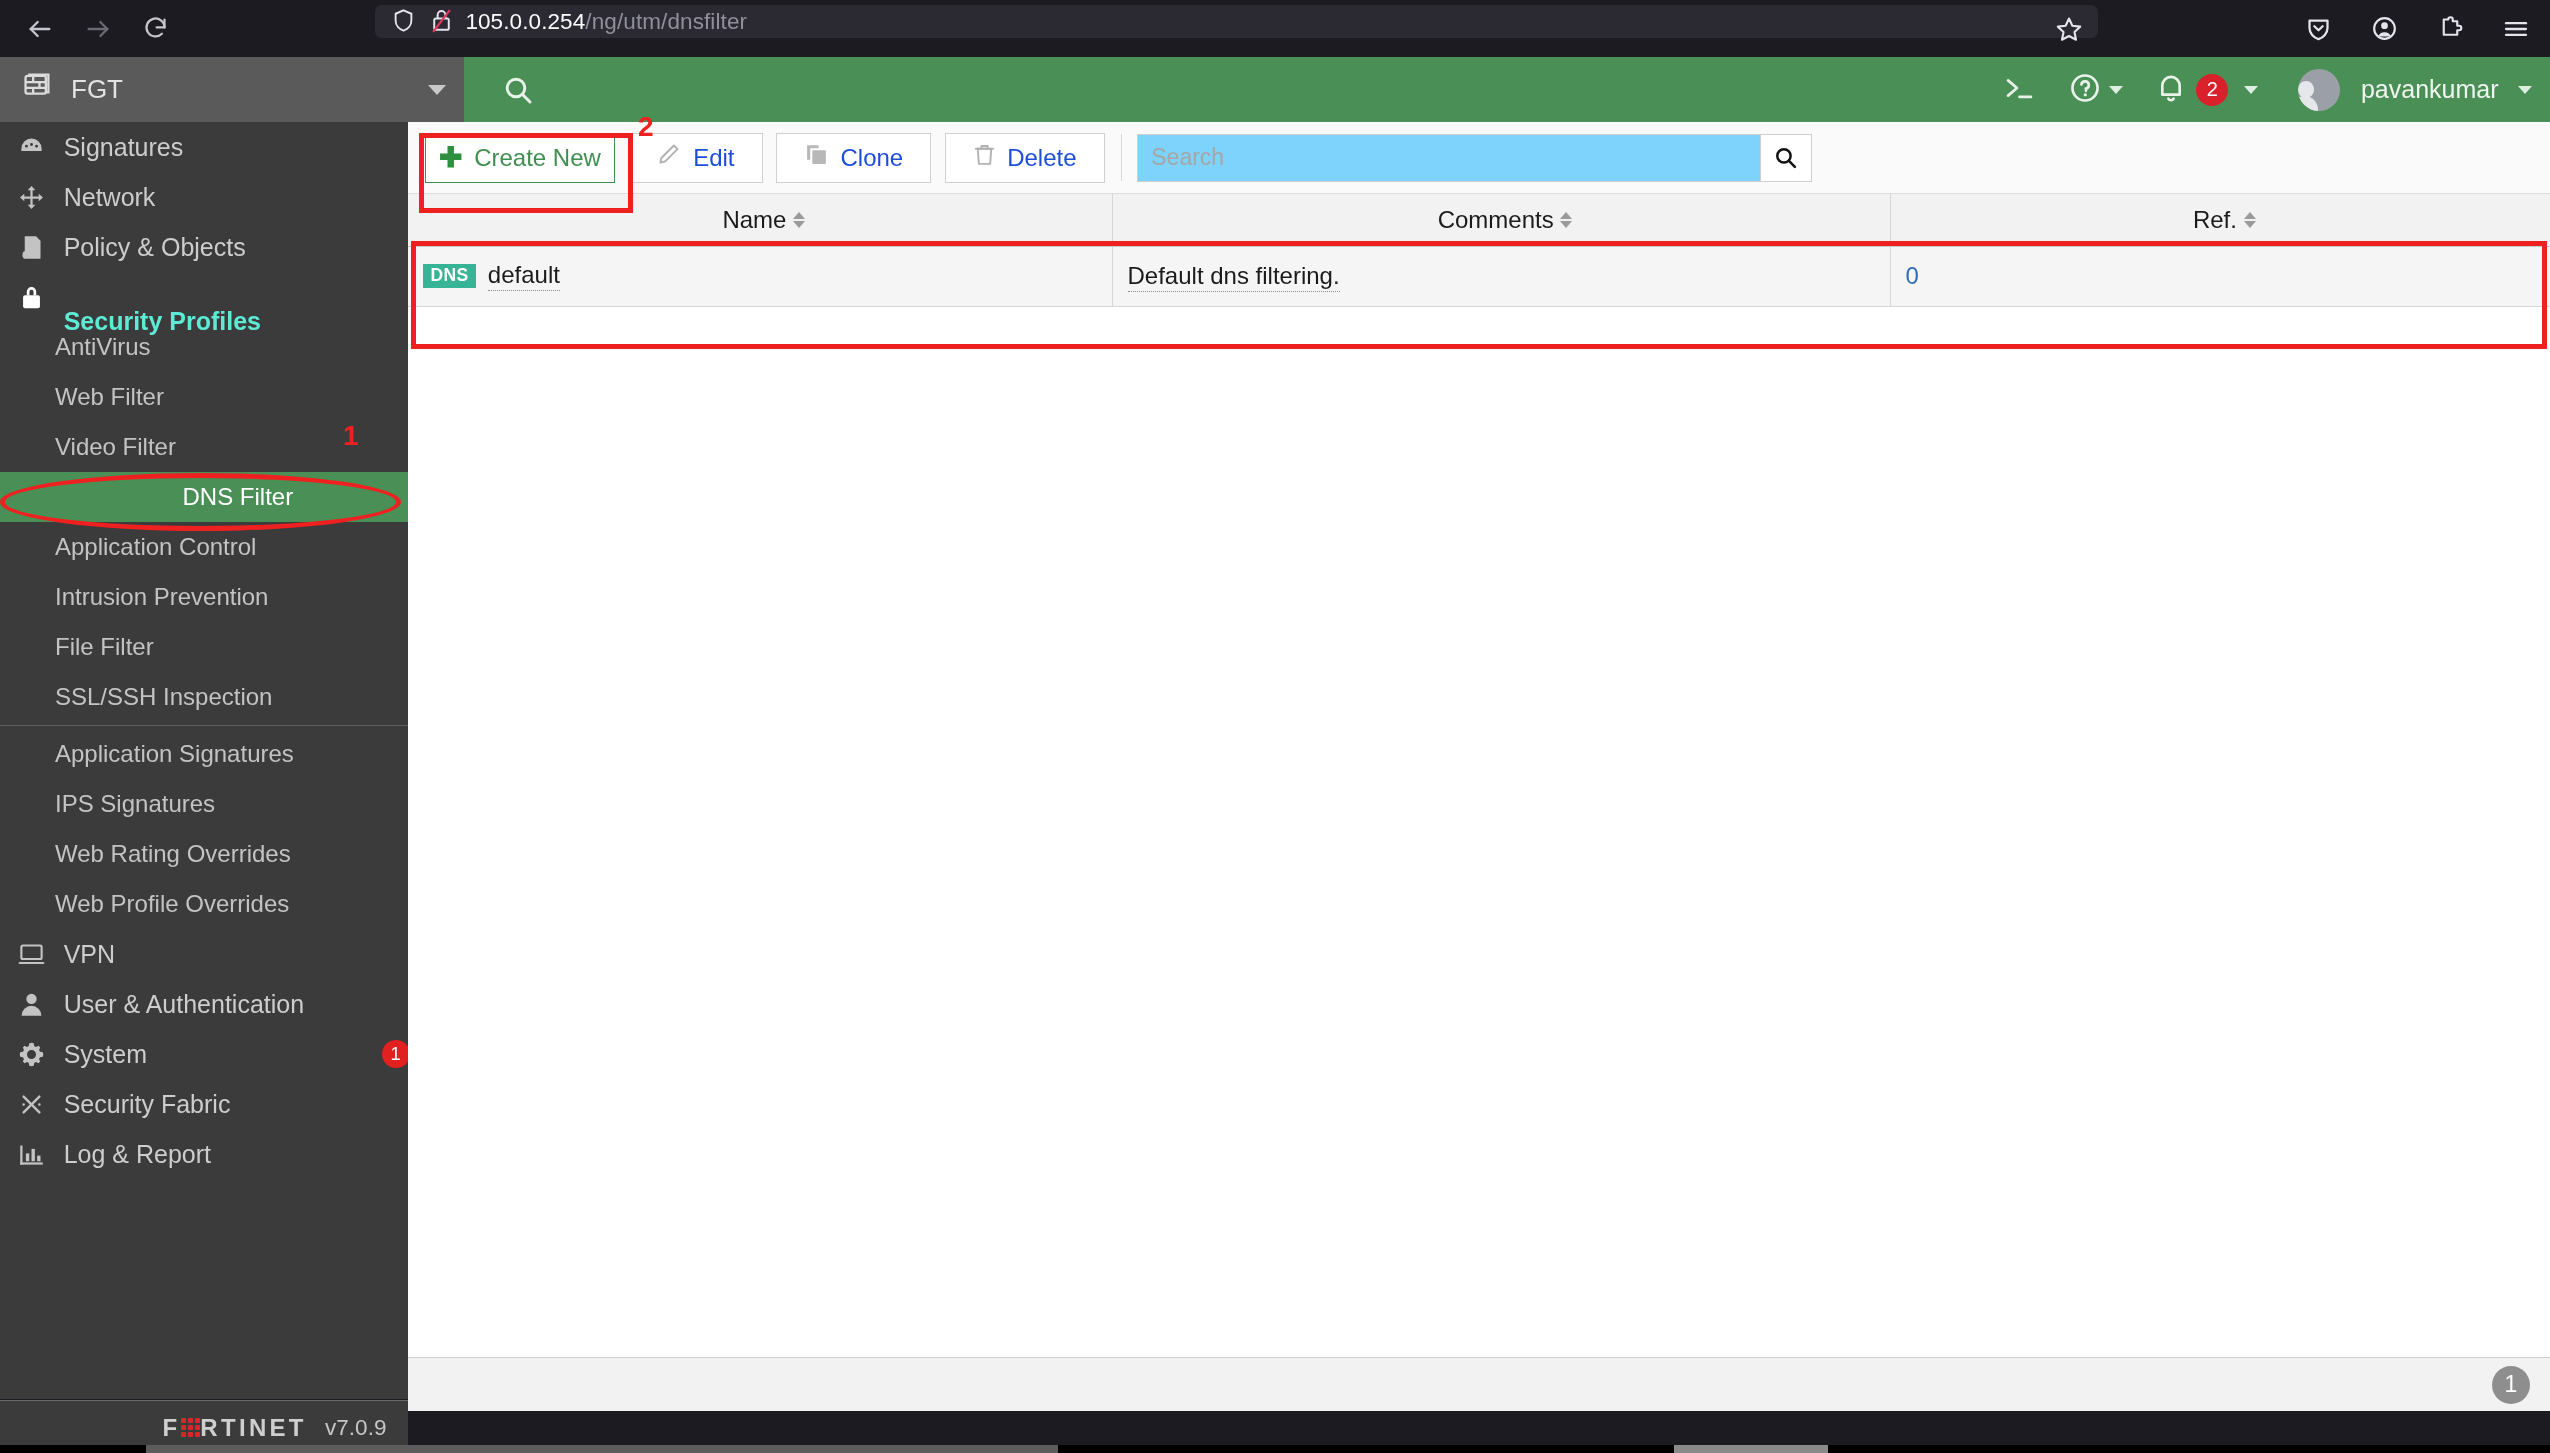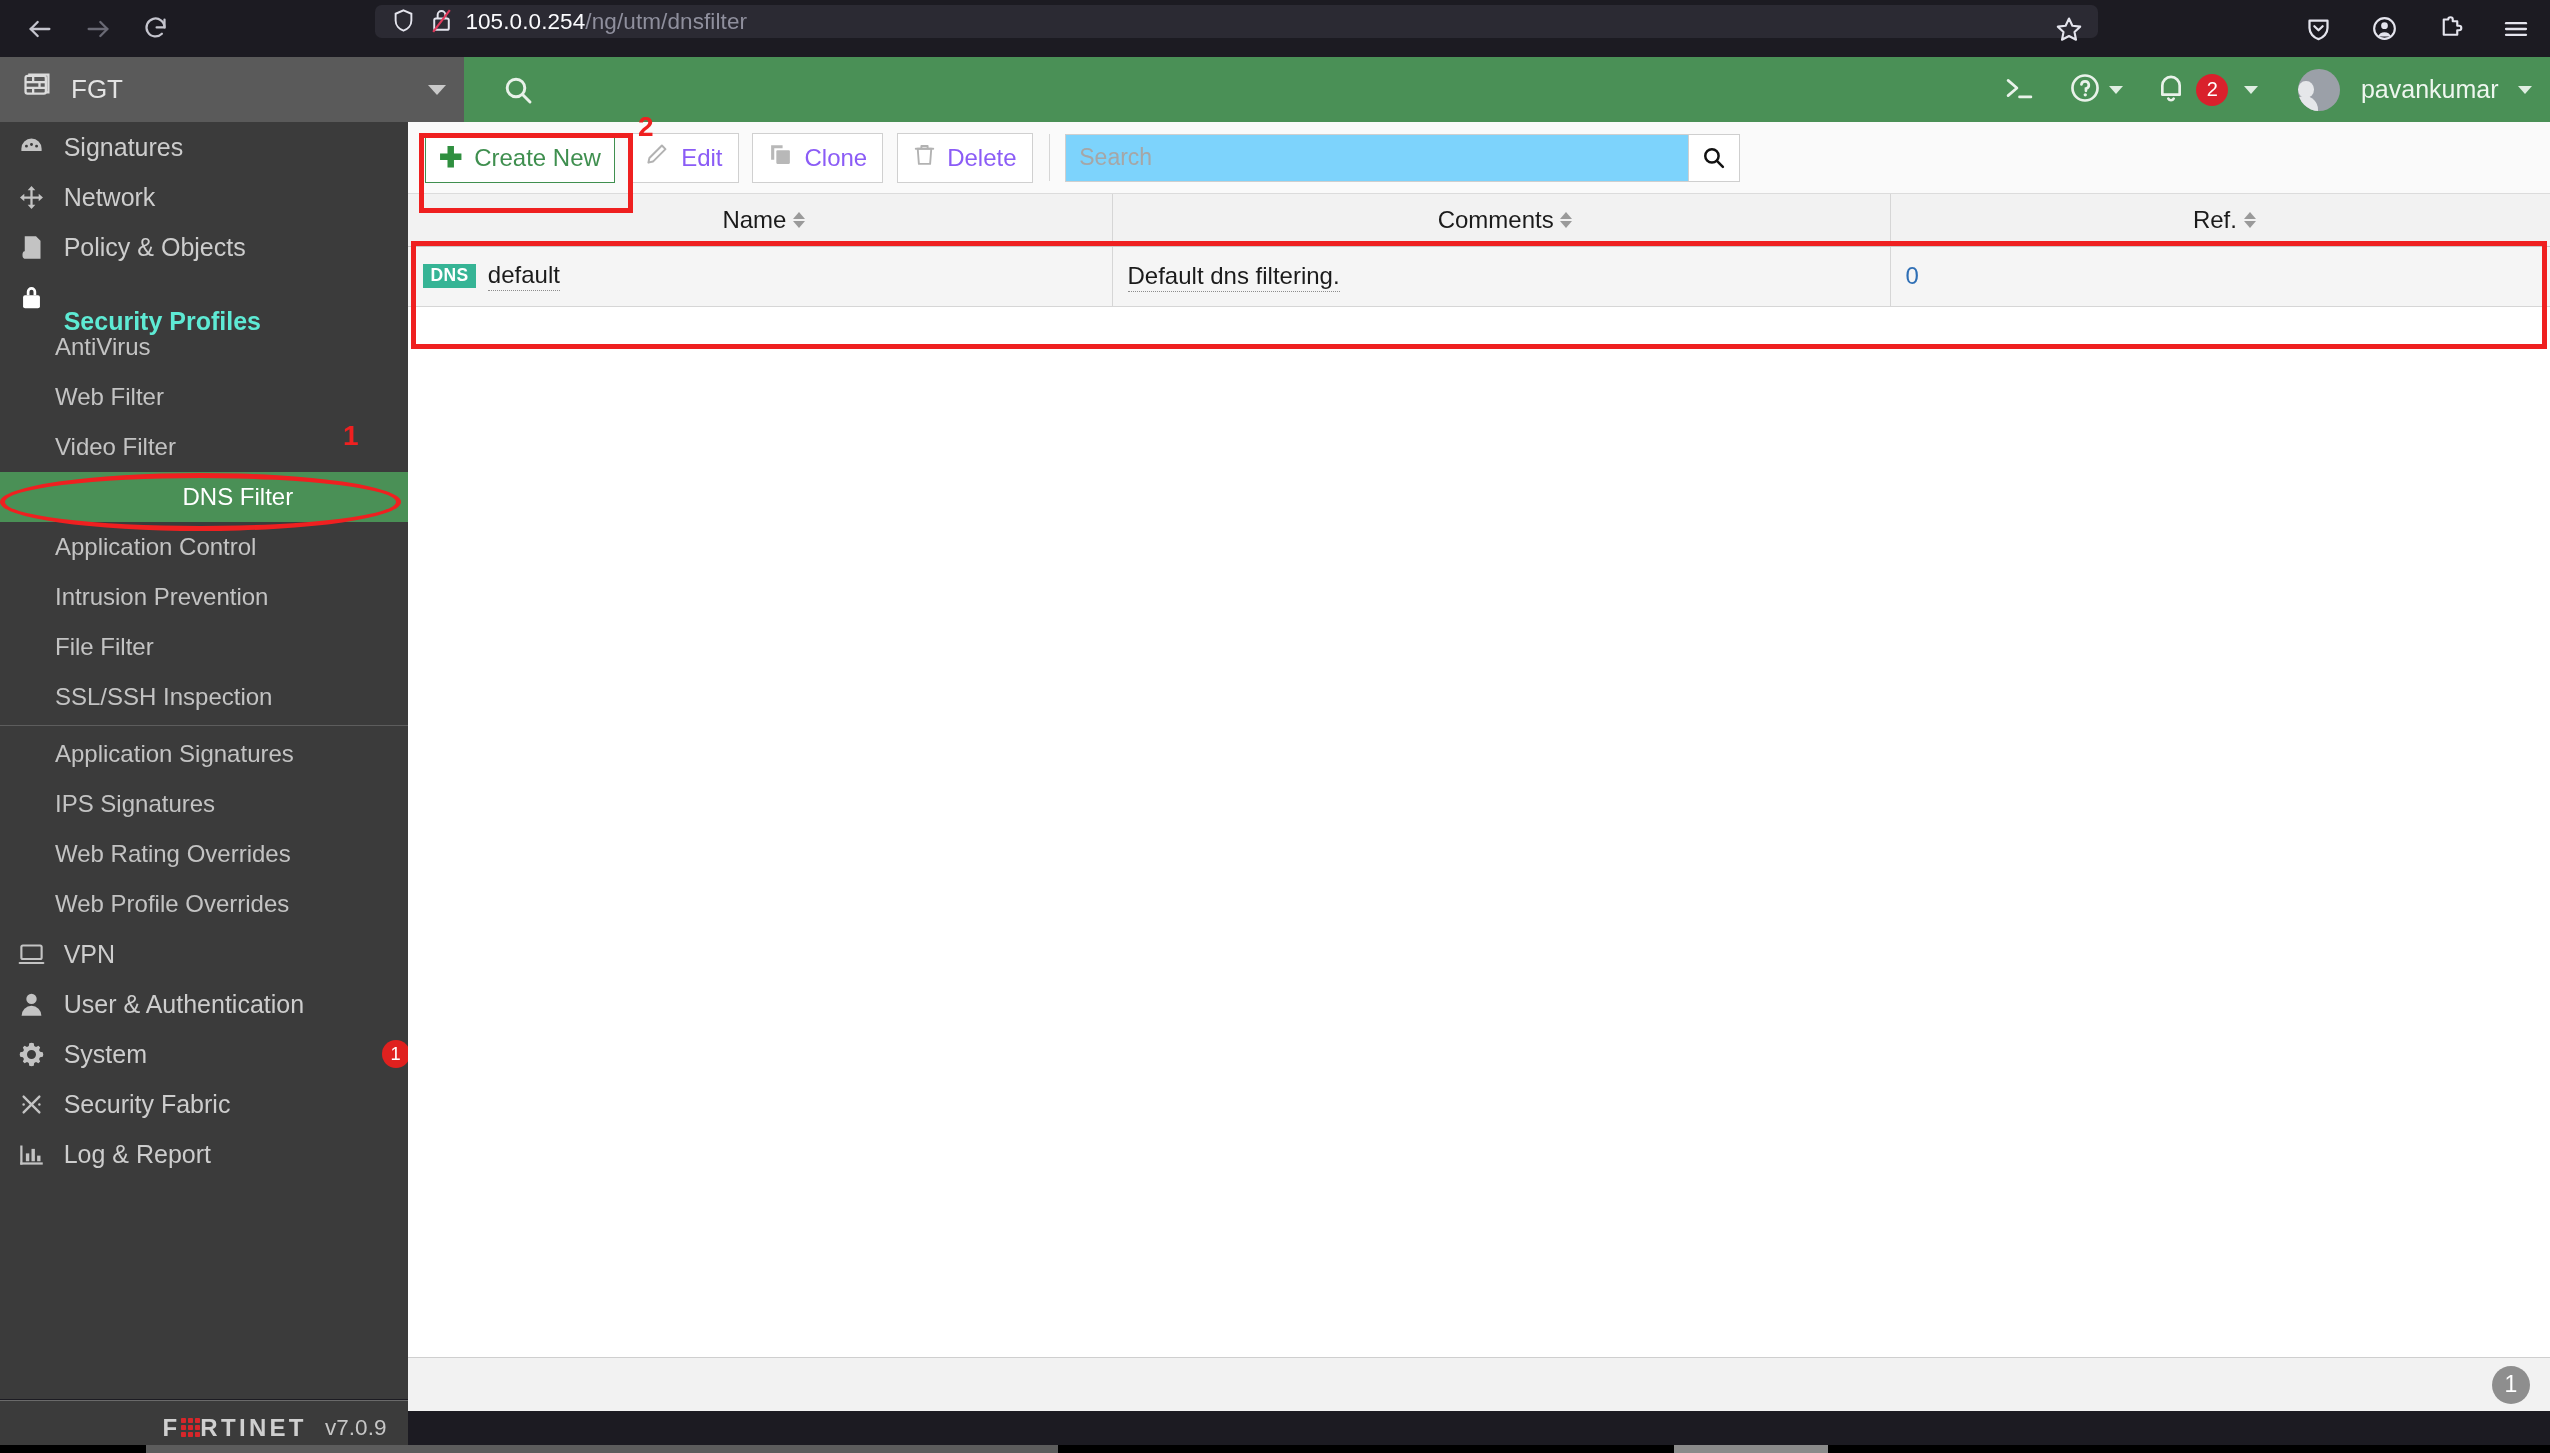--- a/index.html
+++ b/index.html
@@ -128,22 +128,22 @@
   .main {
     position:absolute; left:408px; top:122px; width:2142px; height:1289px;
     background:#ffffff;
   }
   .toolbar {
     height:72px; background:#fafafa; border-bottom:0.8px solid #dcdcdc;
     display:flex; align-items:center; padding-left:16.7px; gap:0;
   }
   .tb-btn {
     height:50px; display:flex; align-items:center; gap:11.7px;
-    padding:0 15px; border:0.8px solid #d0d0d0; background:#fff;
-    font-size:24px; color:#8b5cf6; margin-right:13.3px; cursor:default;
+    padding:0 27px; border:0.8px solid #d0d0d0; background:#fff;
+    font-size:24px; color:#1d4ed8; margin-right:13.3px; cursor:default;
     white-space:nowrap;
   }
   .tb-btn.primary { color:#3f8f4f; border-color:#3f8f4f; cursor:pointer; padding:0 13.3px; }
   .plus { font-size:28px; font-weight:bold; color:#2f8f3f; line-height:1; }
   .tb-sep { width:0.8px; height:47px; background:#d6d6d6; margin:0 15px 0 3.3px; }
   .search-wrap { display:flex; align-items:center; height:48px; }
   .search-input {
     width:623px; height:48px; border:0.8px solid #cfcfcf; border-right:none;
     font-size:23px; padding:0 13.3px; color:#333; outline:none; background:#7dd3fc;
     font-family:"Liberation Sans", sans-serif;

